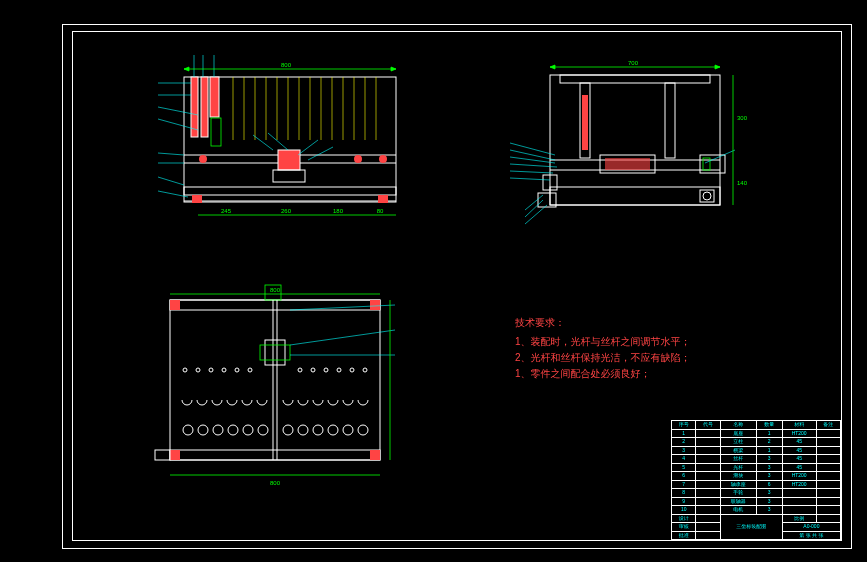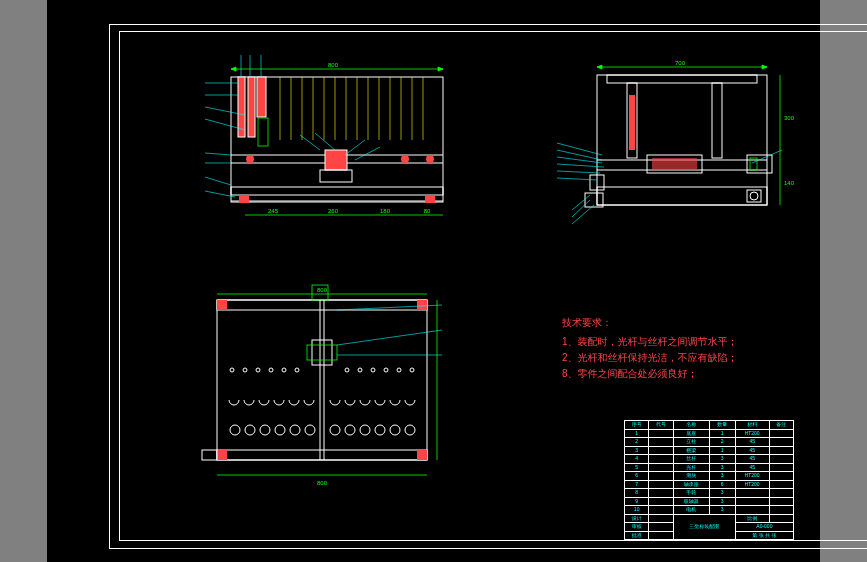--- a/index.html
+++ b/index.html
@@ -7,21 +7,21 @@
   background: #808080;
   display: flex;
   justify-content: center;
   align-items: center;
   width: 867px;
   height: 562px;
   font-family: "SimSun", "Microsoft YaHei", sans-serif;
   overflow: hidden;
 }
 .canvas {
-  width: 773px;
+  width: 867px;
   height: 562px;
   background: #000;
   position: relative;
 }
 .frame-outer {
   position: absolute;
   top: 24px;
   left: 62px;
   width: 790px;
   height: 525px;
@@ -328,21 +328,21 @@
       </g>
       <text x="125" y="12" class="dim" text-anchor="middle">800</text>
       <text x="125" y="205" class="dim" text-anchor="middle">800</text>
     </svg>
   </div>
 
   <div class="notes">
     <div class="title">技术要求：</div>
     <div>1、装配时，光杆与丝杆之间调节水平；</div>
     <div>2、光杆和丝杆保持光洁，不应有缺陷；</div>
-    <div>8、零件之间配合处必须良好；</div>
+    <div>1、零件之间配合处必须良好；</div>
   </div>
 
   <div class="titleblock">
     <table>
       <tbody>
           <tr>
             <td>序号</td>
             <td>代号</td>
             <td>名称</td>
             <td>数量</td>

